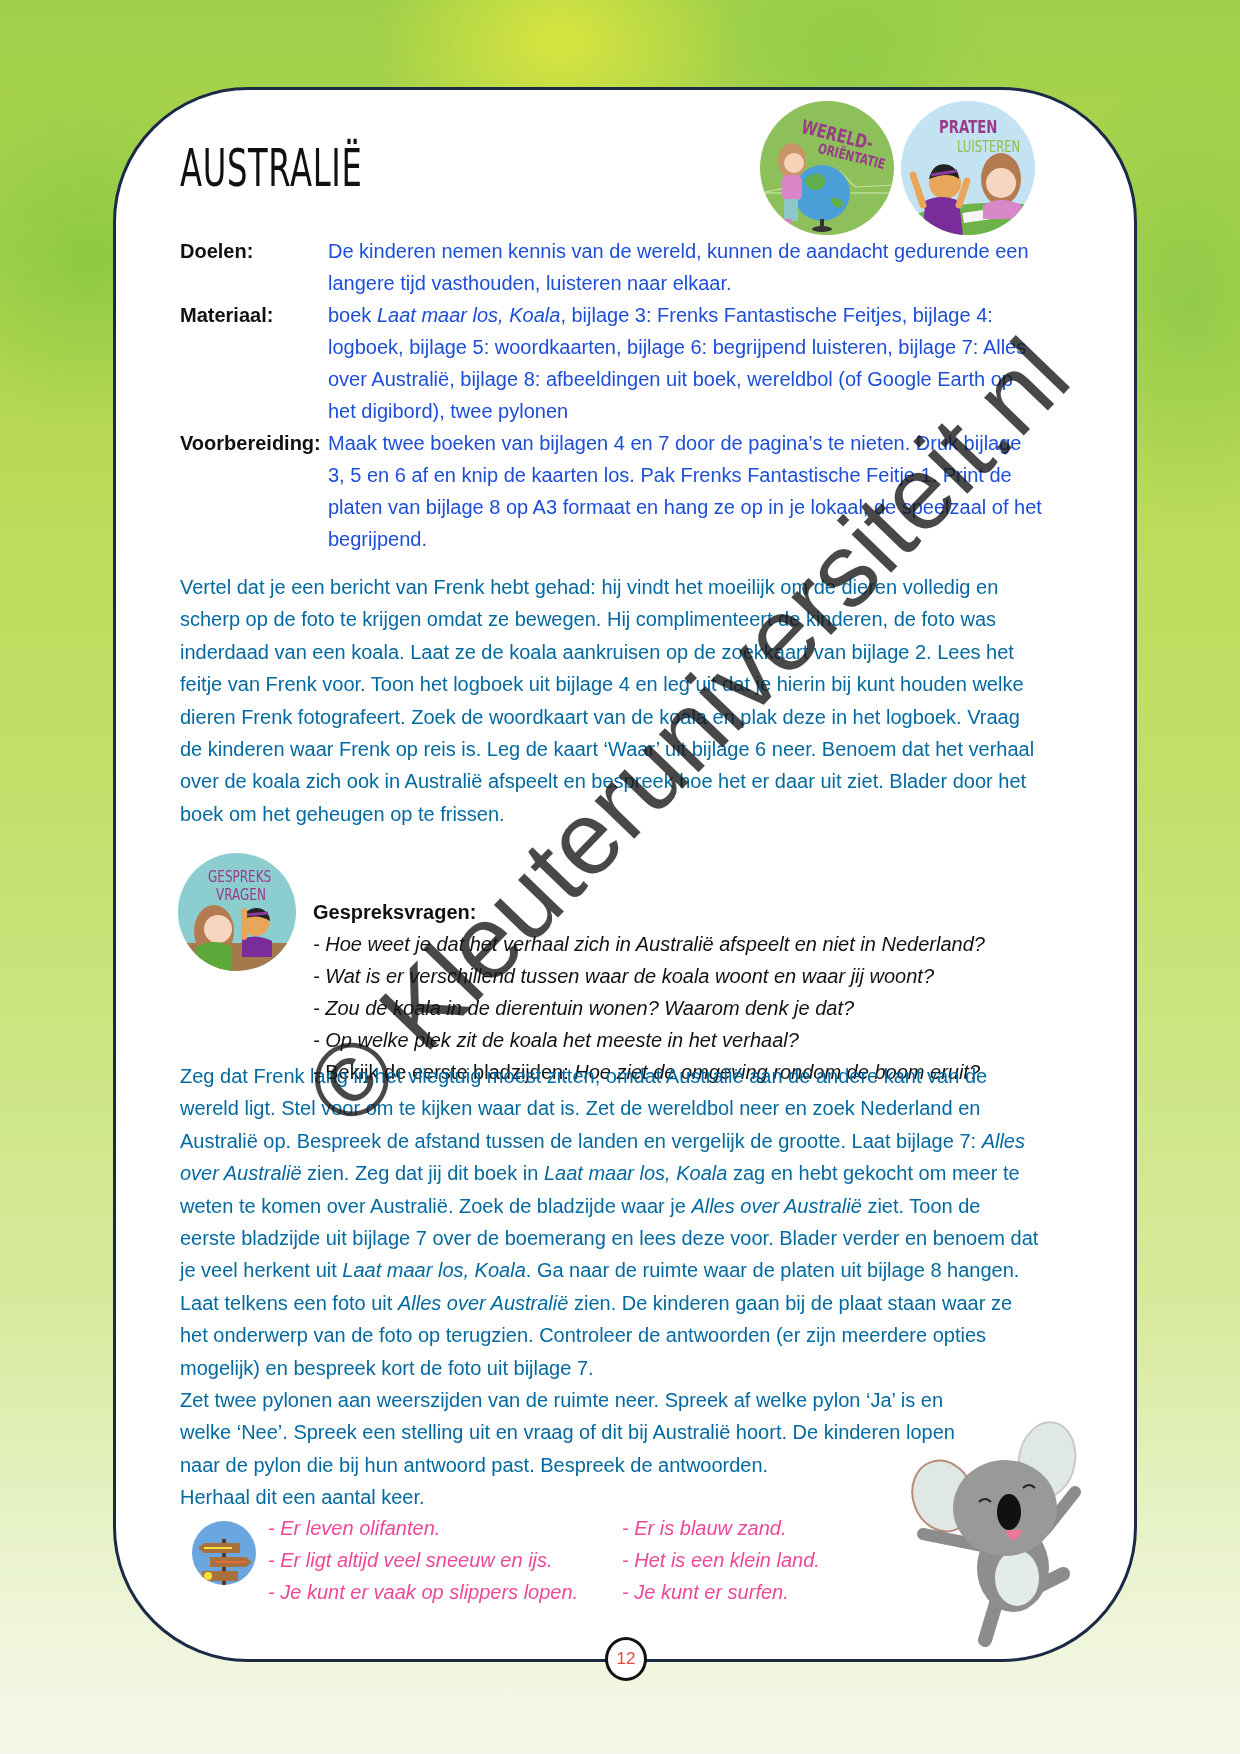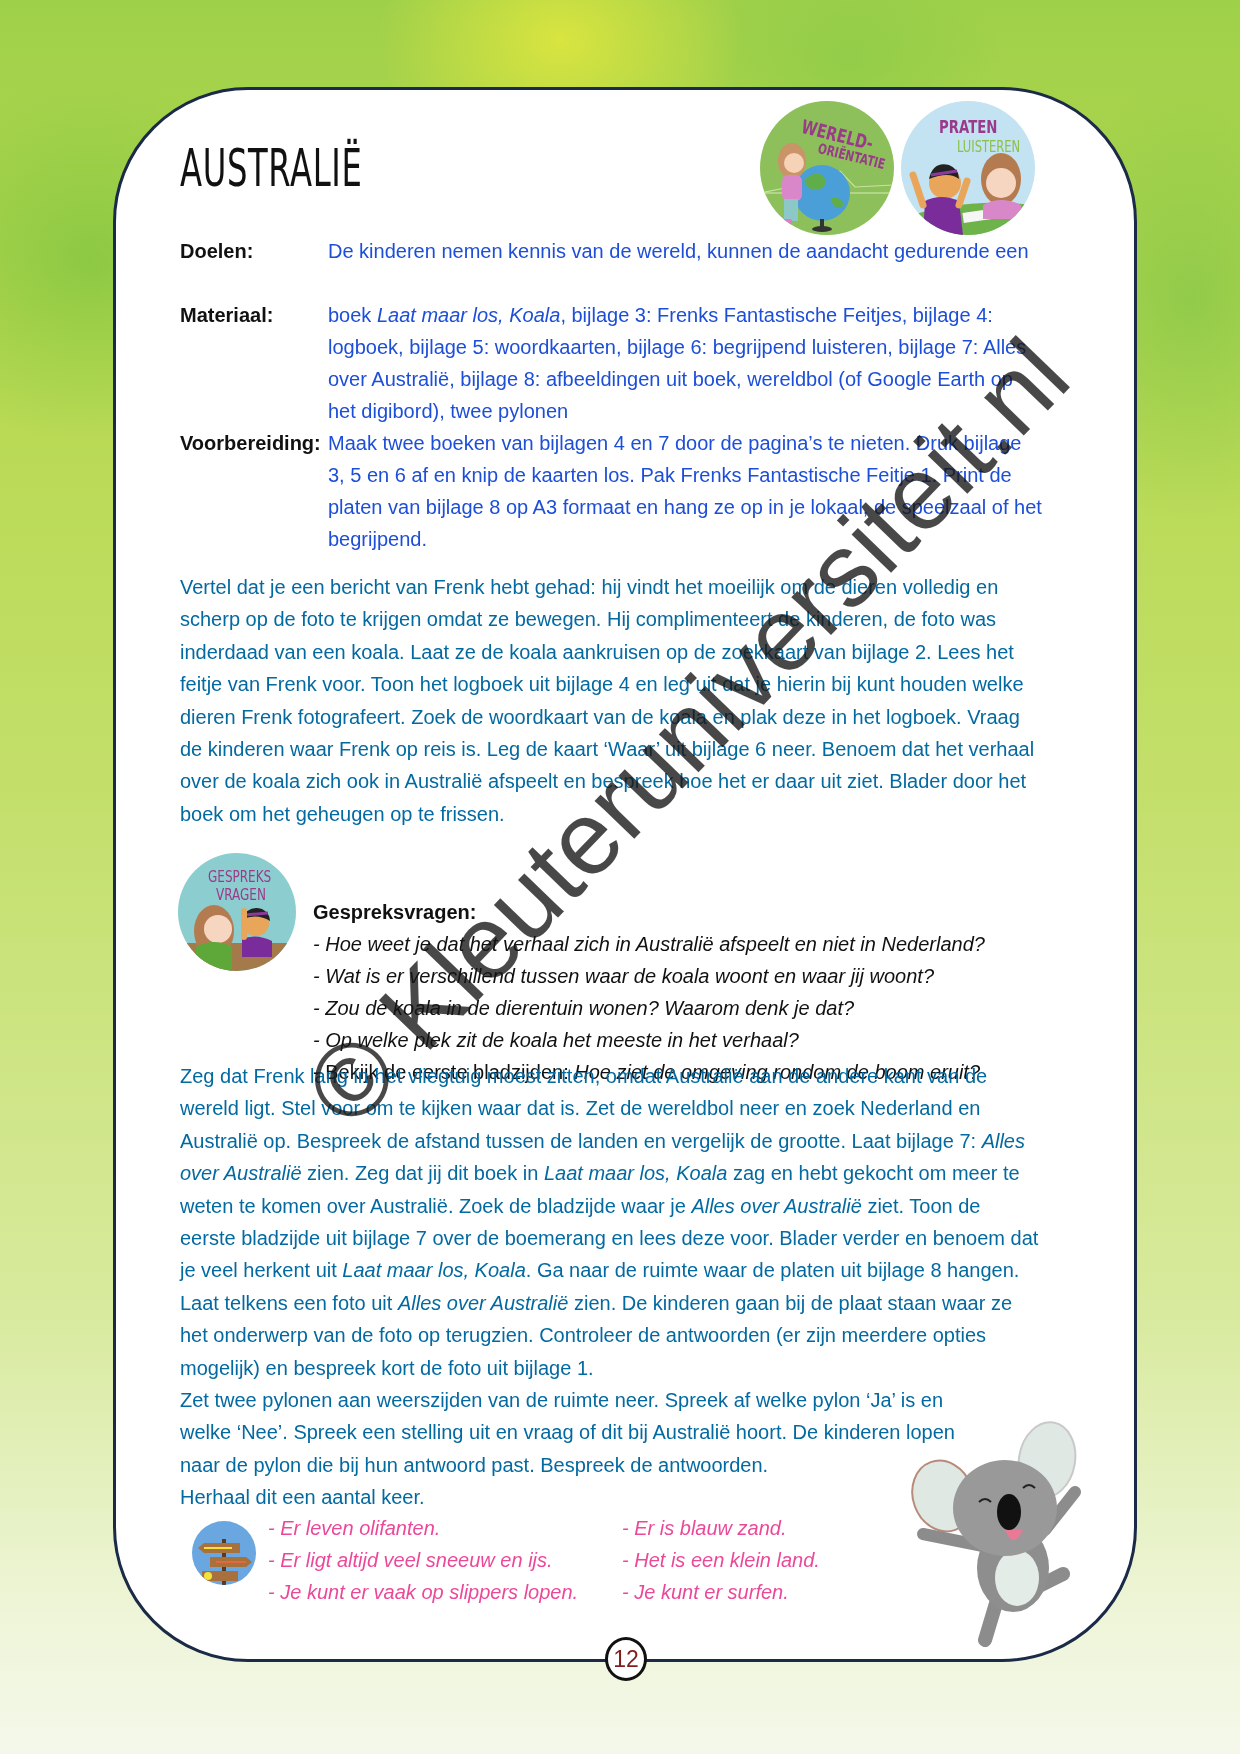--- a/index.html
+++ b/index.html
@@ -40,21 +40,21 @@
   .qbox { position: absolute; left: 313px; top: 896px; width: 780px; font-size: 20px; color: #111; line-height: 32px; }
   .qbox .qhead { font-weight: bold; }
   .qbox .q { white-space: nowrap; }
   .it { font-style: italic; }
   .stmts { position: absolute; top: 1512px; font-size: 20px; font-style: italic; color: #ec4899; line-height: 32px; }
   .stmts div { white-space: nowrap; }
   .pagenum {
     position: absolute; left: 605px; top: 1637px; width: 42px; height: 44px;
     border: 3px solid #111; border-radius: 50%; background: #fff;
     display: flex; align-items: center; justify-content: center;
-    font-size: 23px; color: #7f1d1d; box-sizing: border-box;
+    font-size: 17px; color: #ef4444; box-sizing: border-box;
   }
   .watermark {
     position: absolute; left: 200px; top: 760px; width: 820px;
     font-size: 104px; font-family: "Liberation Sans", sans-serif;
     color: rgba(20,20,20,0.78); transform: rotate(-46deg); transform-origin: center center;
     white-space: nowrap; pointer-events: none; letter-spacing: 0px; line-height: 1;
     text-align: center;
   }
   .koala { position: absolute; left: 905px; top: 1418px; width: 200px; height: 230px; }
 </style>
@@ -100,20 +100,21 @@
     <circle cx="100" cy="82" r="15" fill="#f6d6c0"></circle>
     <path d="M82 104 Q100 94 120 104 L120 118 L82 118Z" fill="#d887c8"></path>
   </svg>
   <div class="badge-label" style="left:38px; top:18px; color:#9a3a8a; font-size:17px; transform:scaleX(0.78);">PRATEN</div>
   <div class="badge-label" style="left:56px; top:38px; color:#8cc04a; font-size:16px; font-weight:normal; transform:scaleX(0.72);">LUISTEREN</div>
 </div>
 
 <div class="def-label" style="top:235px;">Doelen:</div>
 <div class="def-value" style="top:235px;">
   <div>De kinderen nemen kennis van de wereld, kunnen de aandacht gedurende een</div>
+  <div>langere tijd vasthouden, luisteren naar elkaar.</div>
 </div>
 
 <div class="def-label" style="top:299px;">Materiaal:</div>
 <div class="def-value" style="top:299px;">
   <div><span>boek </span><span class="it">Laat maar los, Koala</span><span>, bijlage 3: Frenks Fantastische Feitjes, bijlage 4:</span></div>
   <div>logboek, bijlage 5: woordkaarten, bijlage 6: begrijpend luisteren, bijlage 7: Alles</div>
   <div>over Australië, bijlage 8: afbeeldingen uit boek, wereldbol (of Google Earth op</div>
   <div>het digibord), twee pylonen</div>
 </div>
 
@@ -165,21 +166,21 @@
 <div class="para" style="top:1060px;">
   <p>Zeg dat Frenk lang in het vliegtuig moest zitten, omdat Australië aan de andere kant van de</p>
   <p>wereld ligt. Stel voor om te kijken waar dat is. Zet de wereldbol neer en zoek Nederland en</p>
   <p><span>Australië op. Bespreek de afstand tussen de landen en vergelijk de grootte. Laat bijlage 7: </span><span class="it">Alles</span></p>
   <p><span class="it">over Australië</span><span> zien. Zeg dat jij dit boek in </span><span class="it">Laat maar los, Koala</span><span> zag en hebt gekocht om meer te</span></p>
   <p><span>weten te komen over Australië. Zoek de bladzijde waar je </span><span class="it">Alles over Australië</span><span> ziet. Toon de</span></p>
   <p>eerste bladzijde uit bijlage 7 over de boemerang en lees deze voor. Blader verder en benoem dat</p>
   <p><span>je veel herkent uit </span><span class="it">Laat maar los, Koala</span><span>. Ga naar de ruimte waar de platen uit bijlage 8 hangen.</span></p>
   <p><span>Laat telkens een foto uit </span><span class="it">Alles over Australië</span><span> zien. De kinderen gaan bij de plaat staan waar ze</span></p>
   <p>het onderwerp van de foto op terugzien. Controleer de antwoorden (er zijn meerdere opties</p>
-  <p>mogelijk) en bespreek kort de foto uit bijlage 1.</p>
+  <p>mogelijk) en bespreek kort de foto uit bijlage 7.</p>
   <p>Zet twee pylonen aan weerszijden van de ruimte neer. Spreek af welke pylon ‘Ja’ is en</p>
   <p>welke ‘Nee’. Spreek een stelling uit en vraag of dit bij Australië hoort. De kinderen lopen</p>
   <p>naar de pylon die bij hun antwoord past. Bespreek de antwoorden.</p>
   <p>Herhaal dit een aantal keer.</p>
 </div>
 
 <div class="badge" style="left:192px; top:1521px; width:64px; height:64px;">
   <svg width="64" height="64" viewBox="0 0 64 64">
     <rect width="64" height="64" fill="#6aa6df"></rect>
     <rect x="30" y="18" width="4" height="46" fill="#5a3a20"></rect>

